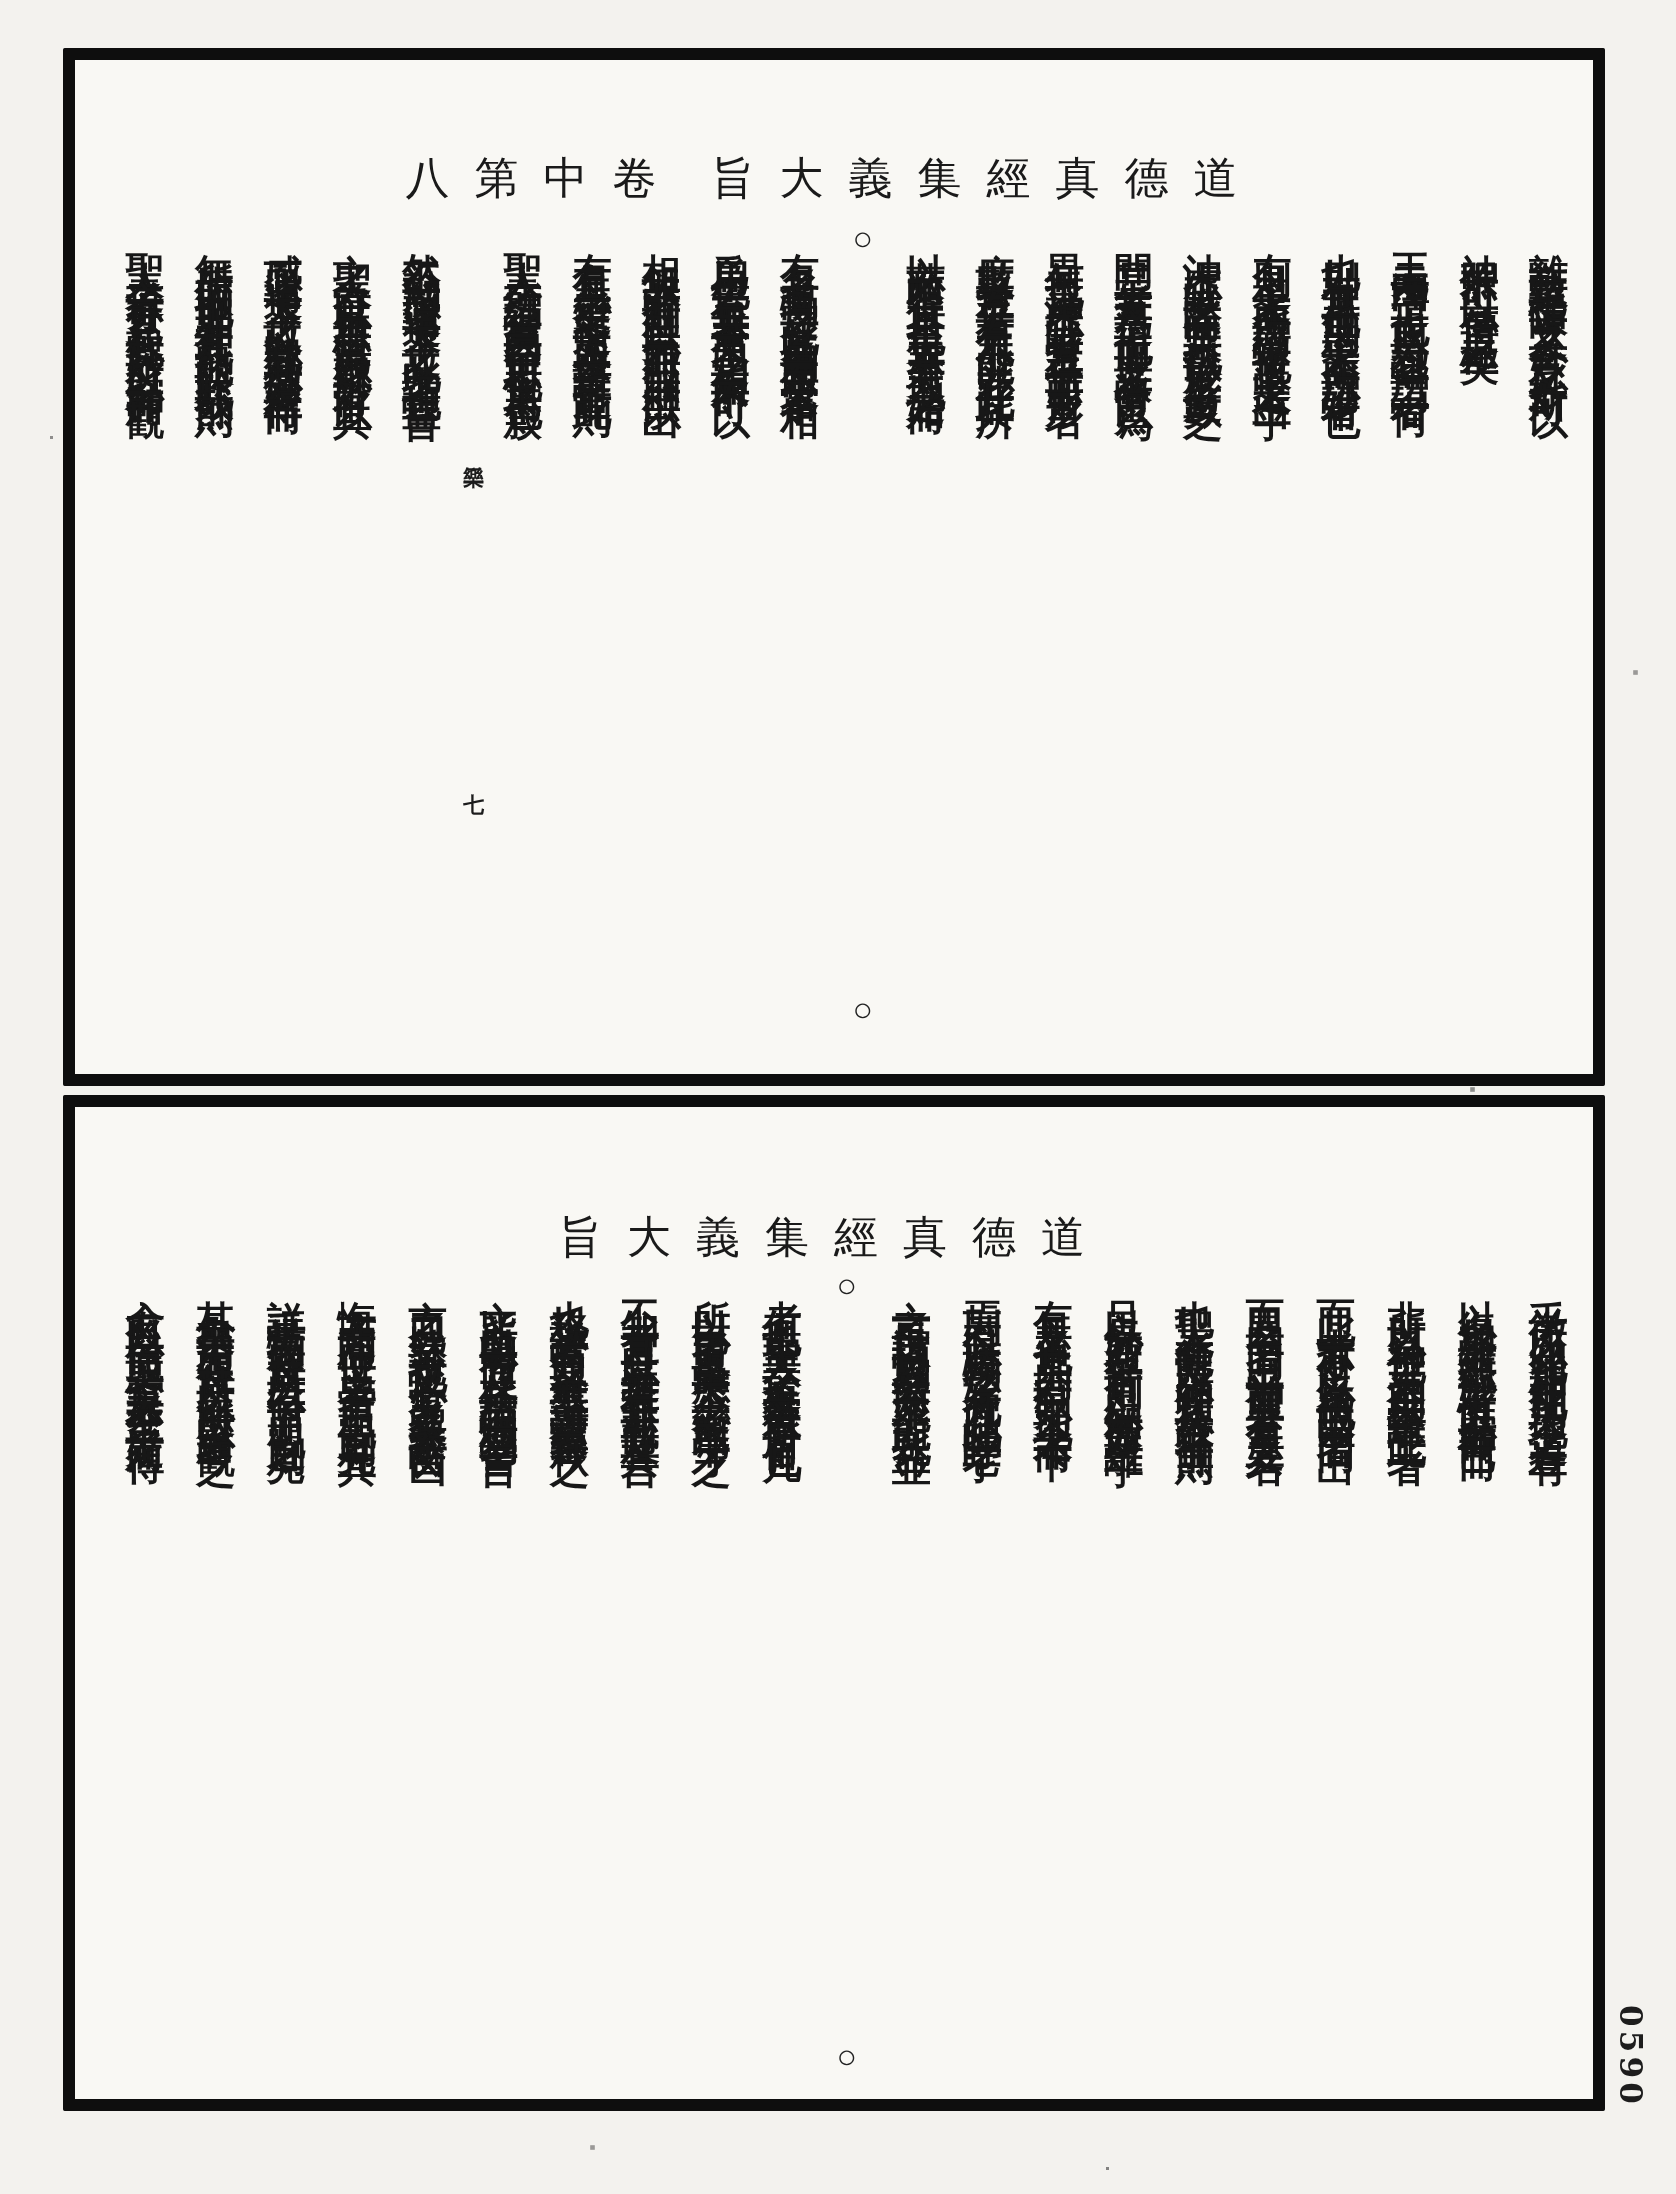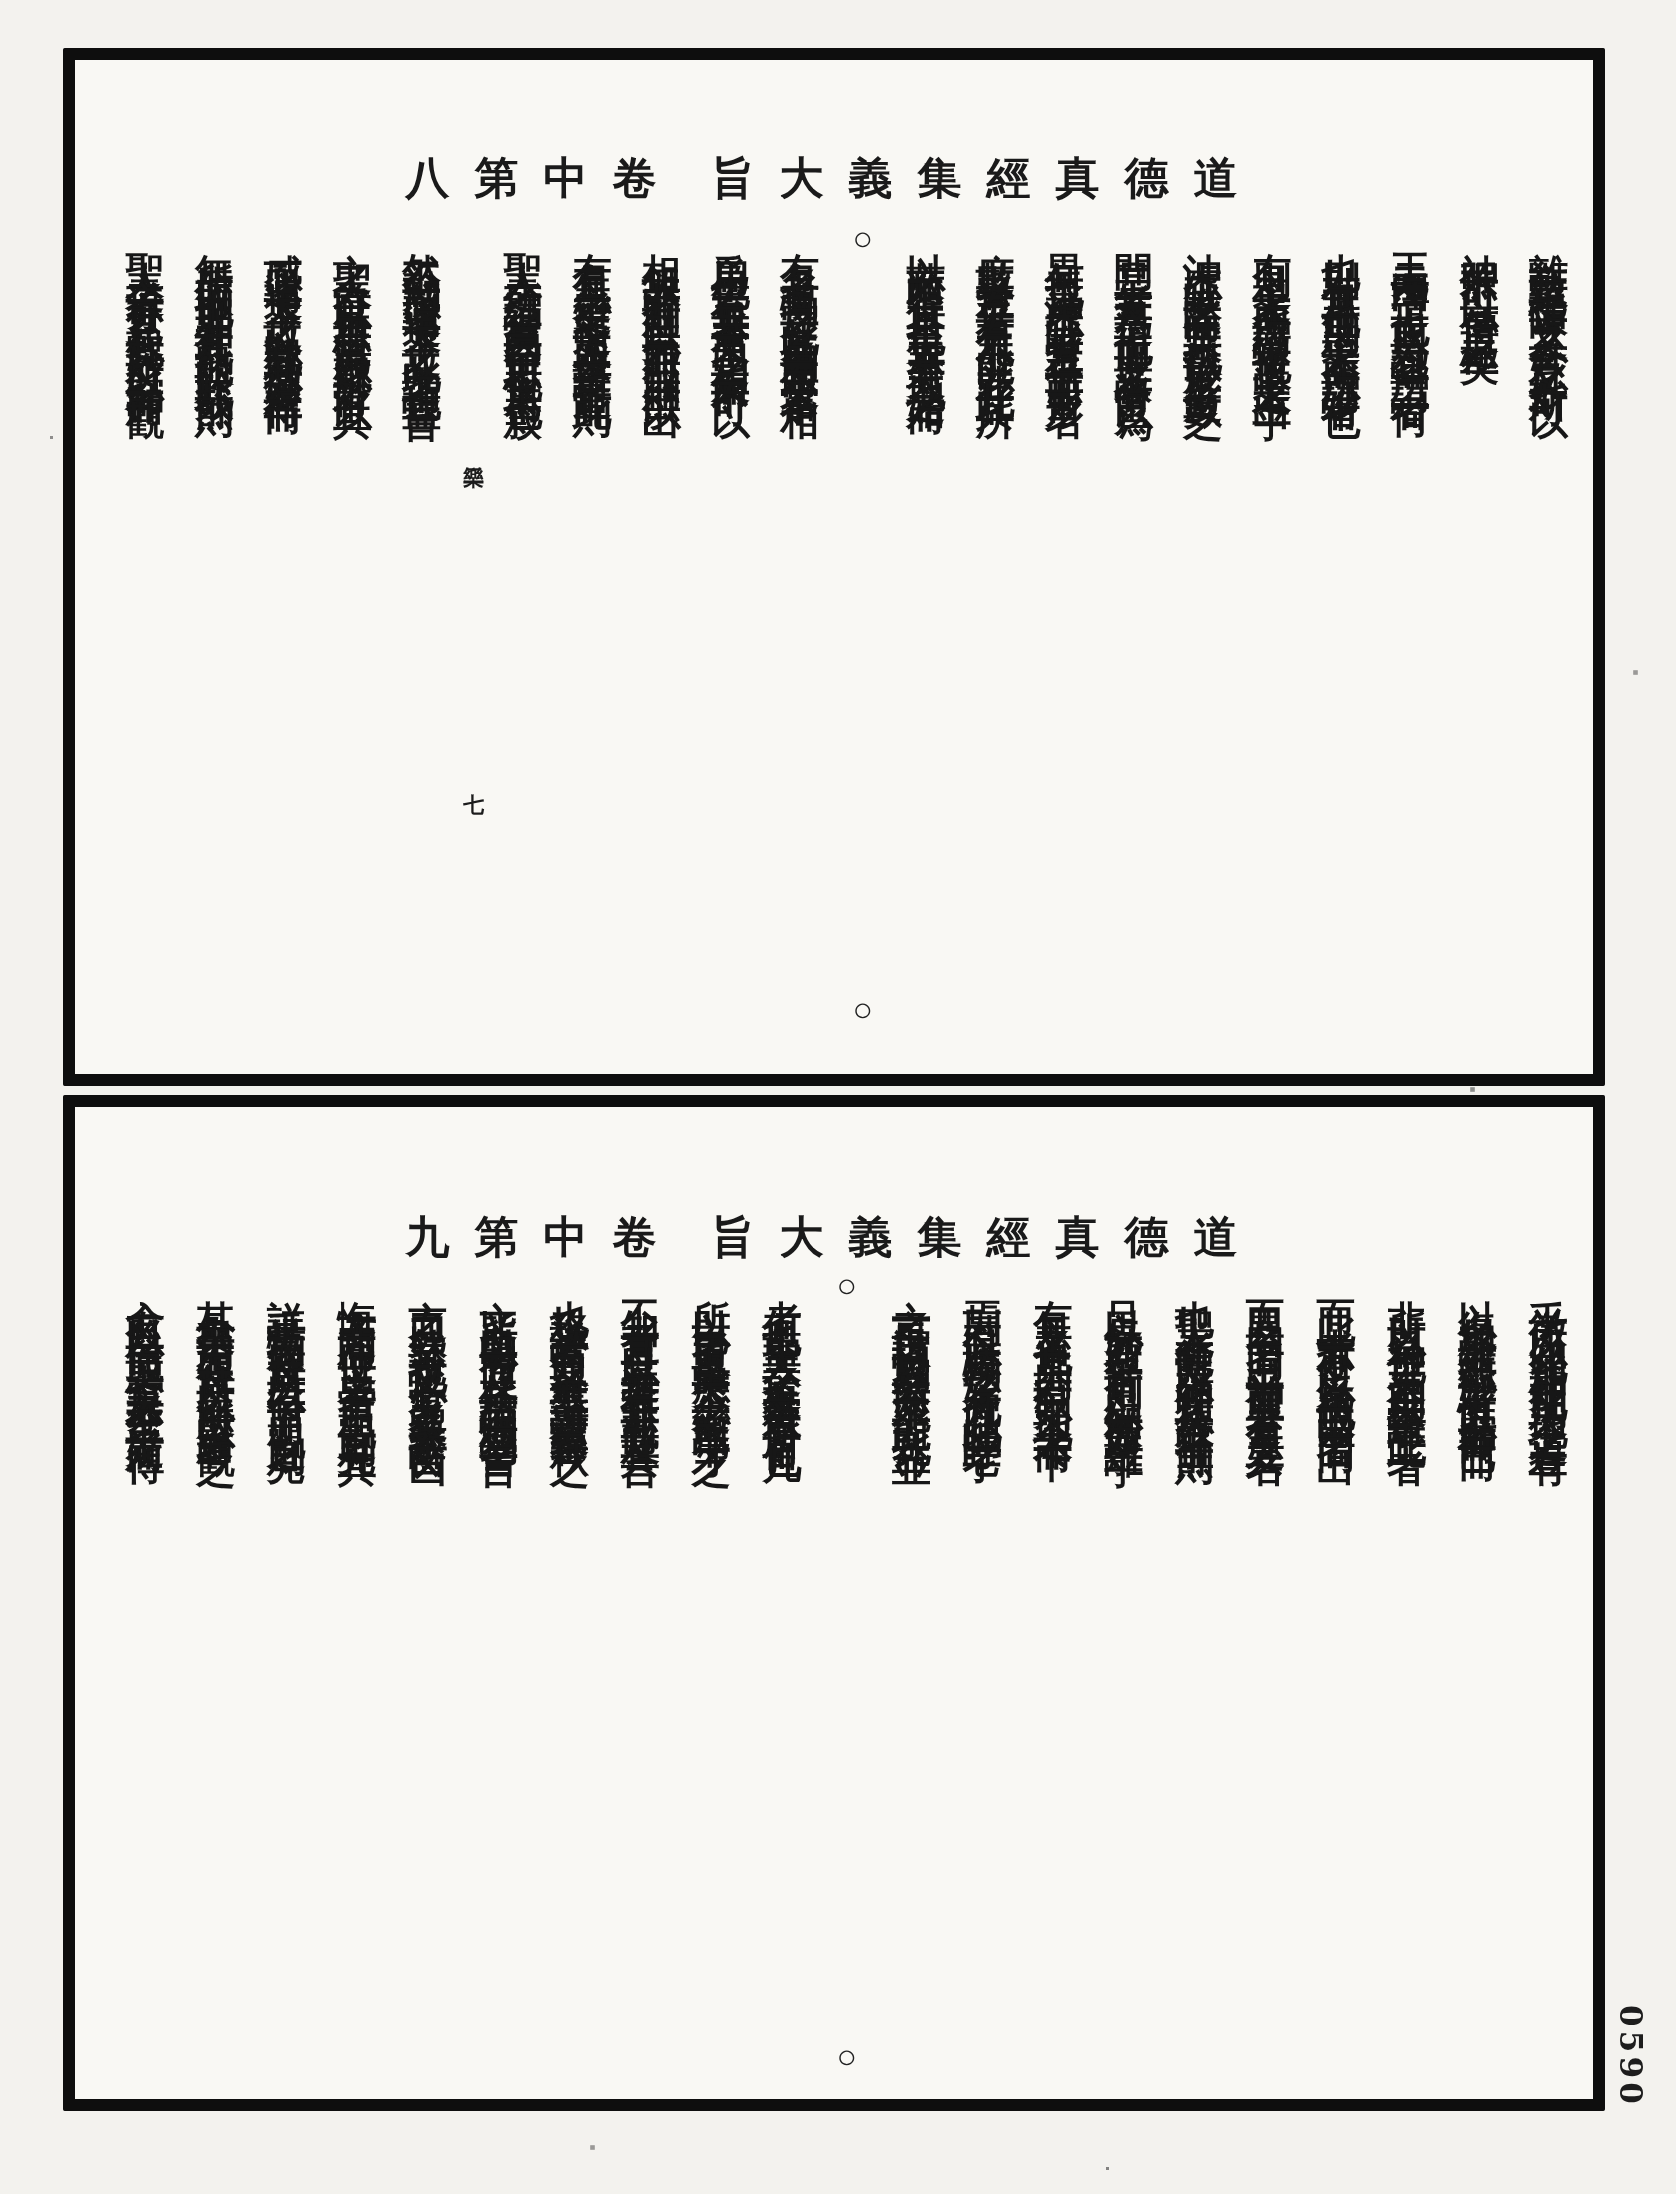--- a/index.html
+++ b/index.html
@@ -12,21 +12,21 @@
   .frame{
     position:absolute;left:63px;width:1542px;
     border:12.6px solid #0e0e0e;background:#f9f8f4;
     box-sizing:border-box;border-radius:1.7px;
   }
   .frame-top{top:48px;height:1038px;}
   .frame-bottom{top:1095px;height:1016px;}
   .header{
     position:absolute;left:0;right:0;display:flex;justify-content:center;
     align-items:flex-start;gap:29px;
-    font-size:44px;font-weight:700;letter-spacing:25px;color:#1a1a1a;
+    font-size:44px;font-weight:400;letter-spacing:25px;color:#1a1a1a;
     white-space:nowrap;
   }
   .frame-top .header{top:89px;}
   .frame-bottom .header{top:101px;}
   .textwrap{
     position:absolute;left:39px;right:13.4px;height:831px;
     display:flex;flex-direction:row-reverse;justify-content:space-between;
   }
   .frame-top .textwrap{top:162px;}
   .frame-bottom .textwrap{top:162px;}
@@ -104,21 +104,20 @@
     <div class="col">然不動感而遂通天下之故此之謂也蓋昔</div>
     <div class="col">之聖人常以其無思無爲以觀乎妙常以其</div>
     <div class="col">感而遂通天下之故以觀其徼徼妙並得而</div>
     <div class="col">無所偏取也則非神其孰能與於此哉然則</div>
     <div class="col">聖人之道亦可見矣觀其妙所以窮神而觀</div>
   </div>
 </div>
 
 <div class="frame frame-bottom">
   <div class="header">
-    <span>九第中卷</span>
     <span>旨大義集經真德道</span>
   </div>
   <div class="textwrap">
     <div class="col">乎徼所以知化窮神知化則天地之道豈有</div>
     <div class="col">以復加乎雖然觀乎妙者惟以窮神而已而</div>
     <div class="col">非所以爲神也若夫神則未嘗離乎此二者</div>
     <div class="col">而此二者亦不足以爲名也故曰兩者同出</div>
     <div class="col">而異名同者同出乎神而異者有無之異名</div>
     <div class="col">也聖人者能體是以神明其德故存乎無則</div>
     <div class="col">足以見妙而存乎有則足以知徼而卒離乎</div>

